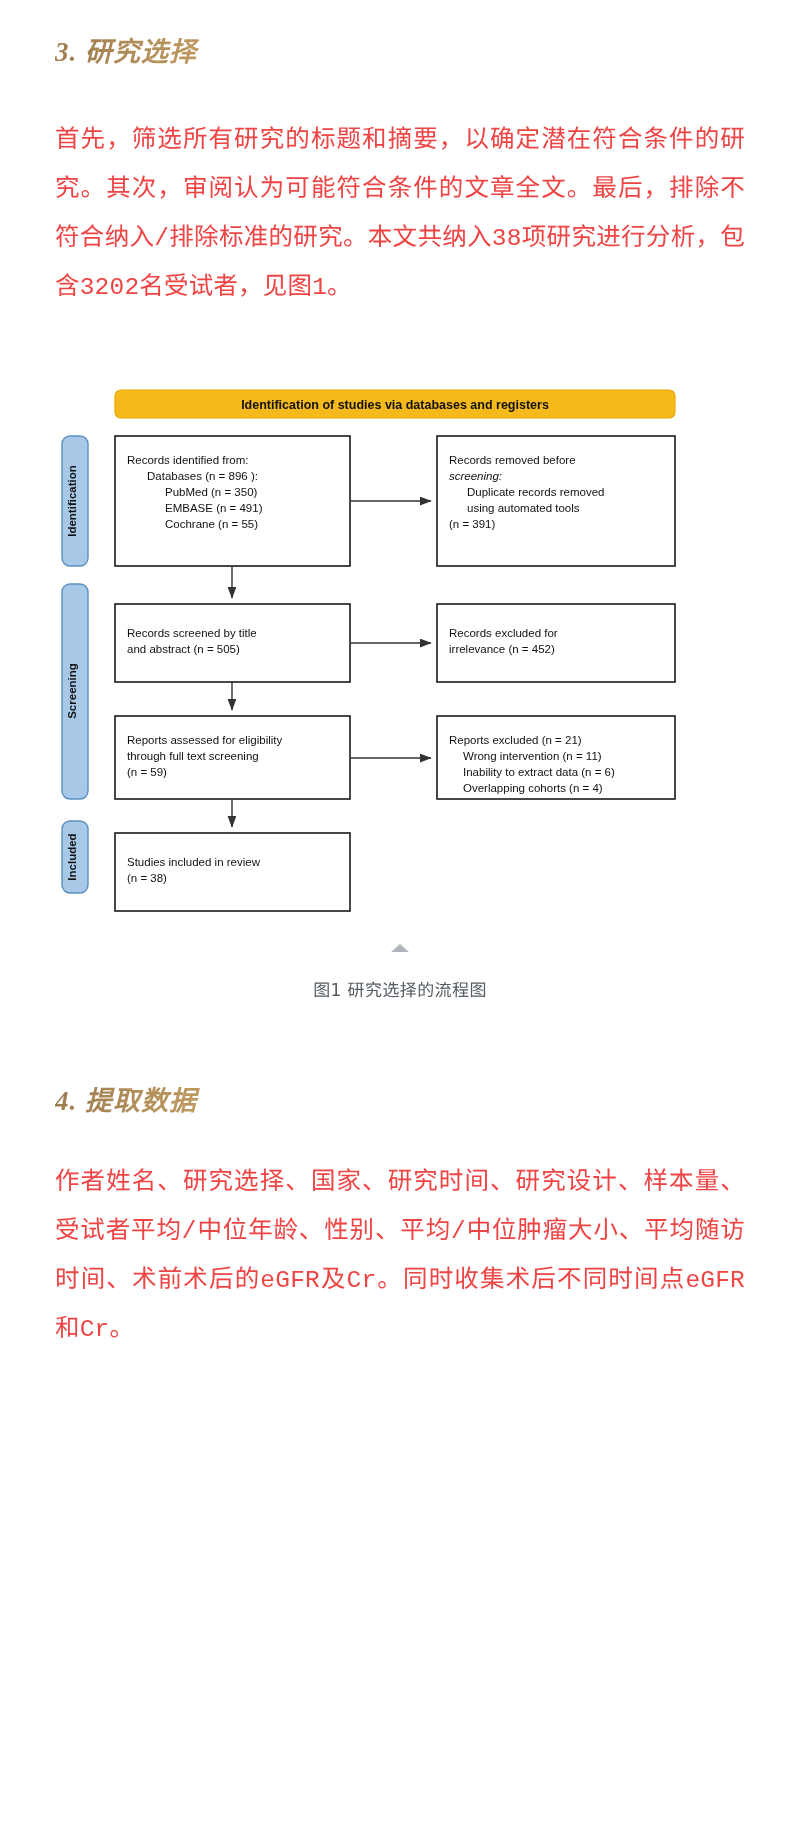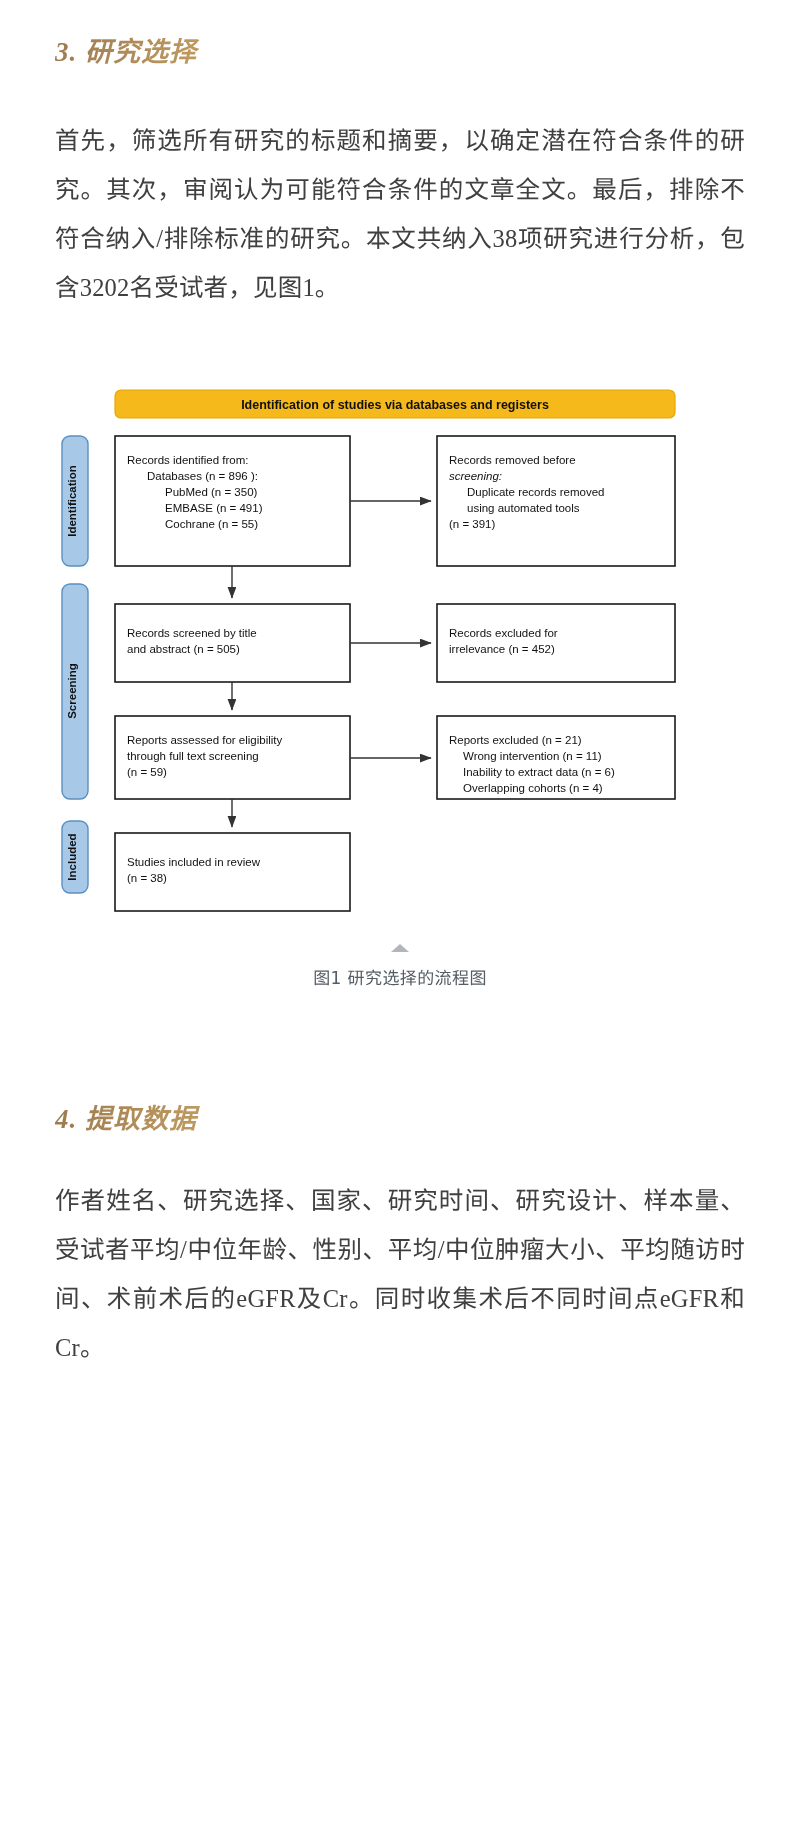--- a/index.html
+++ b/index.html
@@ -38,58 +38,58 @@
     font-family: "Liberation Serif", "DejaVu Serif", serif;
     font-style: italic;
   }
   .heading-1 { margin-top: 30px; }
   .heading-2 { margin-top: 0; }
 
   
   .body-para {
     font-size: 24.5px;
     line-height: 49px;
-    color: #404040;
+    color: #ef4444;
     text-align: justify;
     text-justify: inter-ideograph;
     margin: 0;
     letter-spacing: 0.2px;
-    font-family: Liberation Serif, serif;
+    font-family: Liberation Mono, monospace;
   }
   .para-1 { margin-top: 47px; }
   .para-2 { margin-top: 40px; }
 
   
   .figure-wrap {
     margin-top: 72px;
     width: 100%;
   }
   .figure-caption {
-    margin-top: 12px;
+    margin-top: 24px;
     text-align: center;
     font-size: 17px;
     color: #555c63;
     letter-spacing: 0.4px;
     font-family: "DejaVu Sans", "Liberation Sans", sans-serif;
   }
   .caption-marker {
     display: block;
     margin: 0 auto 8px auto;
     width: 0;
     height: 0;
     border-left: 9px solid transparent;
     border-right: 9px solid transparent;
     border-bottom: 8px solid #b0b6bb;
   }
   svg.flow { display: block; }
   svg.flow text {
     font-family: "Liberation Sans", "DejaVu Sans", sans-serif;
     fill: #111111;
   }
-  .sec-heading-2-wrap { margin-top: 108px; }
+  .sec-heading-2-wrap { margin-top: 78px; }
 </style>
 </head>
 <body>
 
 <div class="page">
 
   <h2 class="section-heading heading-1">3. 研究选择</h2>
 
   <p class="body-para para-1">首先，筛选所有研究的标题和摘要，以确定潜在符合条件的研究。其次，审阅认为可能符合条件的文章全文。最后，排除不符合纳入/排除标准的研究。本文共纳入38项研究进行分析，包含3202名受试者，见图1。</p>
 

